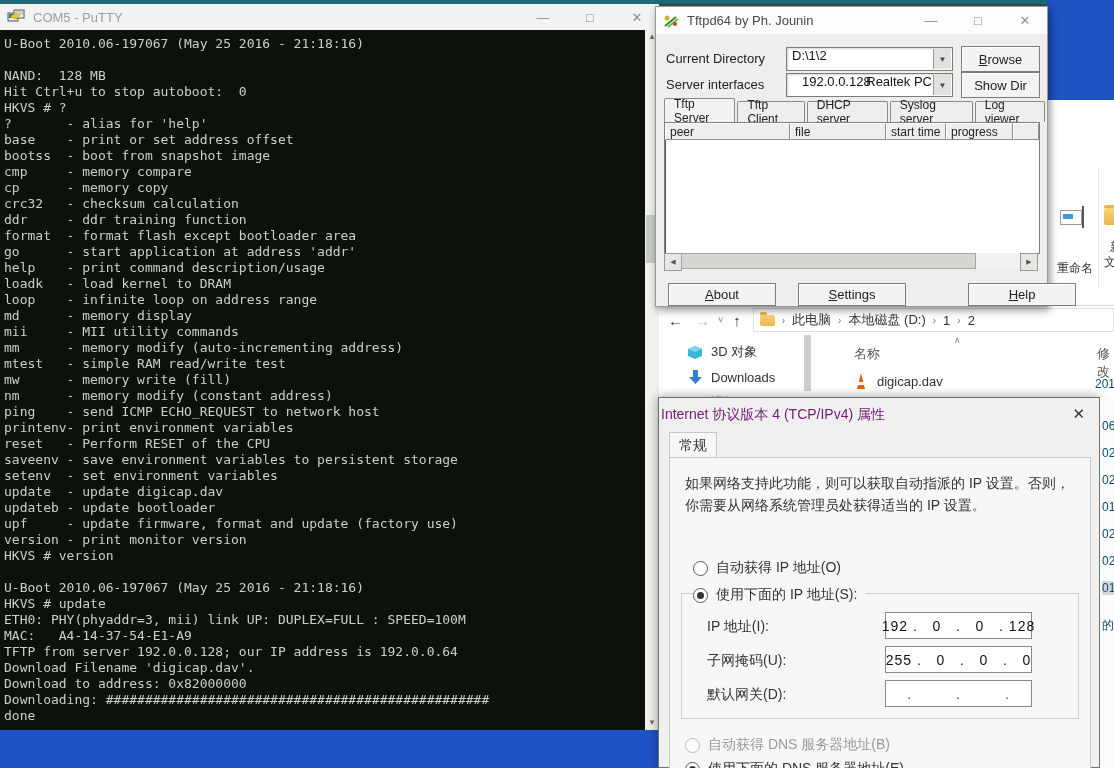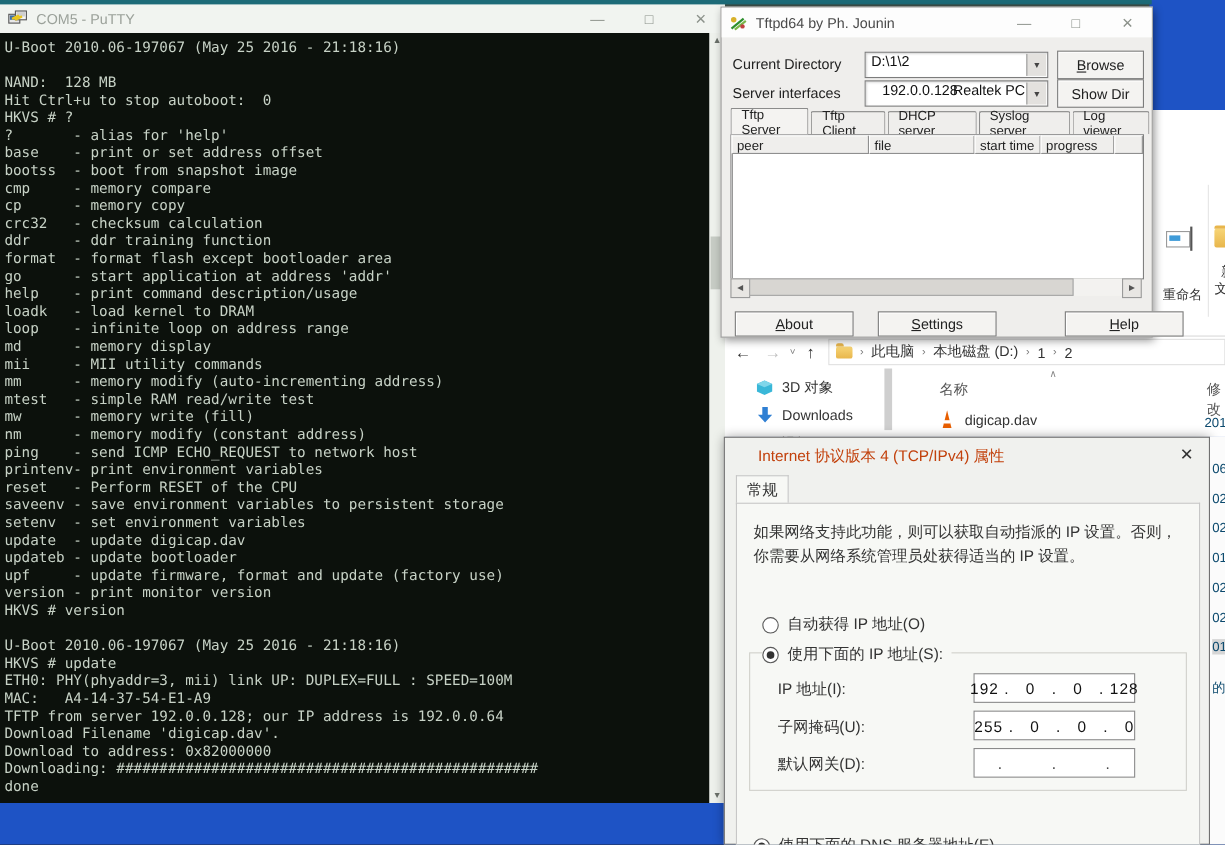--- a/index.html
+++ b/index.html
@@ -369,21 +369,21 @@
         <div class="ul"></div>
     </div>
     <div class="tb-slot">
         <div class="ico i-page" style="width:21px;height:25px;"></div>
         <div class="ul"></div>
       </div>
   </div>
 
   <div id="ipv4" class="abs">
     <div class="abs" style="left:0;top:0;right:0;height:32px;">
-      <span style="font-size:14px;color:#c2410c;margin-left:30px;line-height:32px;">Internet 协议版本 4 (TCP/IPv4) 属性</span>
+      <span style="font-size:14px;color:#701a75;margin-left:2px;line-height:32px;">Internet 协议版本 4 (TCP/IPv4) 属性</span>
       <span style="position:absolute;right:14px;top:0;line-height:32px;font-size:15px;color:#333;">✕</span>
     </div>
     <div class="abs" style="left:10px;top:34px;width:46px;height:26px;background:#f7f8f5;border:1px solid #c7c7c7;border-bottom:none;display:flex;align-items:center;justify-content:center;">
       <span class="zh" style="font-size:14px;">常规</span>
     </div>
     <div class="abs" style="left:10px;top:59px;width:420px;height:312px;background:#f7f8f5;border:1px solid #c7c7c7;border-bottom:none;"></div>
     <div class="abs zh" style="left:26px;top:74px;width:390px;font-size:14px;line-height:22px;">如果网络支持此功能，则可以获取自动指派的 IP 设置。否则，你需要从网络系统管理员处获得适当的 IP 设置。</div>
     <div class="radio-row" style="left:34px;top:161px;">
       <span class="radio"></span>
         <span class="zh" style="font-size:14px;">自动获得 IP 地址(O)</span>
@@ -398,19 +398,23 @@
         <span style="white-space:pre;">192 .   0   .   0   . 128</span>
       </div>
     <span class="abs zh" style="left:48px;top:254px;font-size:14px;">子网掩码(U):</span>
     <div class="ip-box" style="left:226px;top:248px;">
         <span style="white-space:pre;">255 .   0   .   0   .   0</span>
       </div>
     <span class="abs zh" style="left:48px;top:288px;font-size:14px;">默认网关(D):</span>
     <div class="ip-box" style="left:226px;top:282px;">
         <span style="white-space:pre;color:#444;">.         .         .</span>
       </div>
+    <div class="radio-row" style="left:26px;top:338px;color:#9a9a9a;">
+      <span class="radio disabled"></span>
+        <span class="zh" style="font-size:14px;color:#9a9a9a;">自动获得 DNS 服务器地址(B)</span>
+    </div>
     <div class="radio-row" style="left:26px;top:362px;">
       <span class="radio checked"></span>
         <span class="zh" style="font-size:14px;">使用下面的 DNS 服务器地址(E)</span>
     </div>
   </div>
 
 </div>
 
 </body></html>

